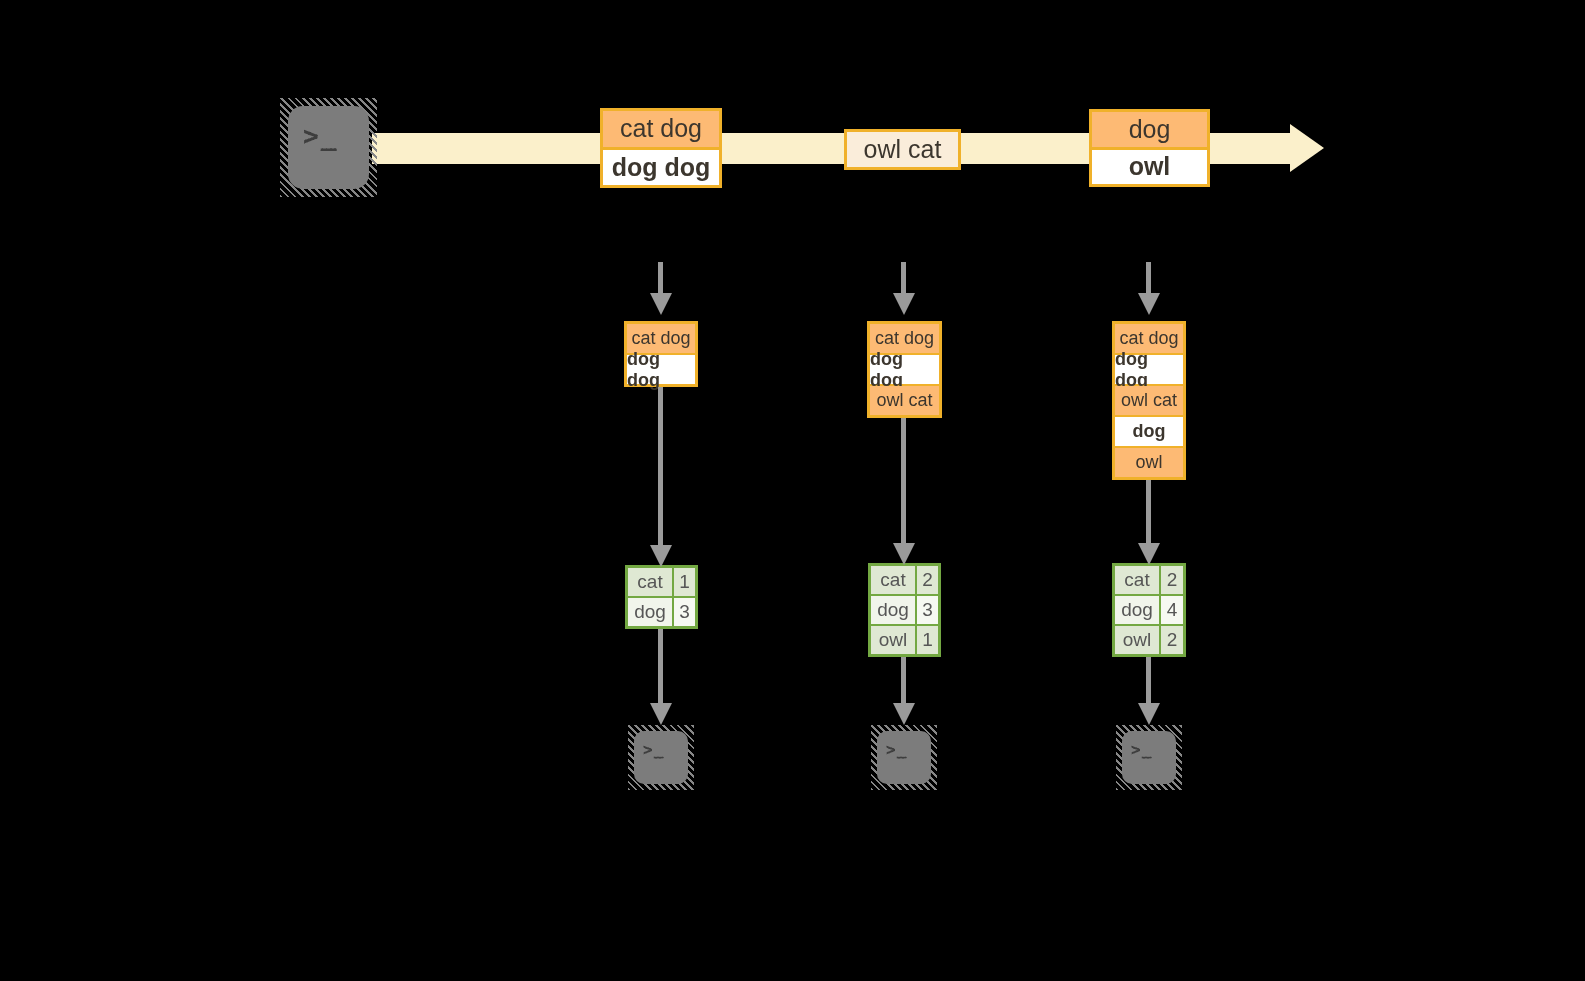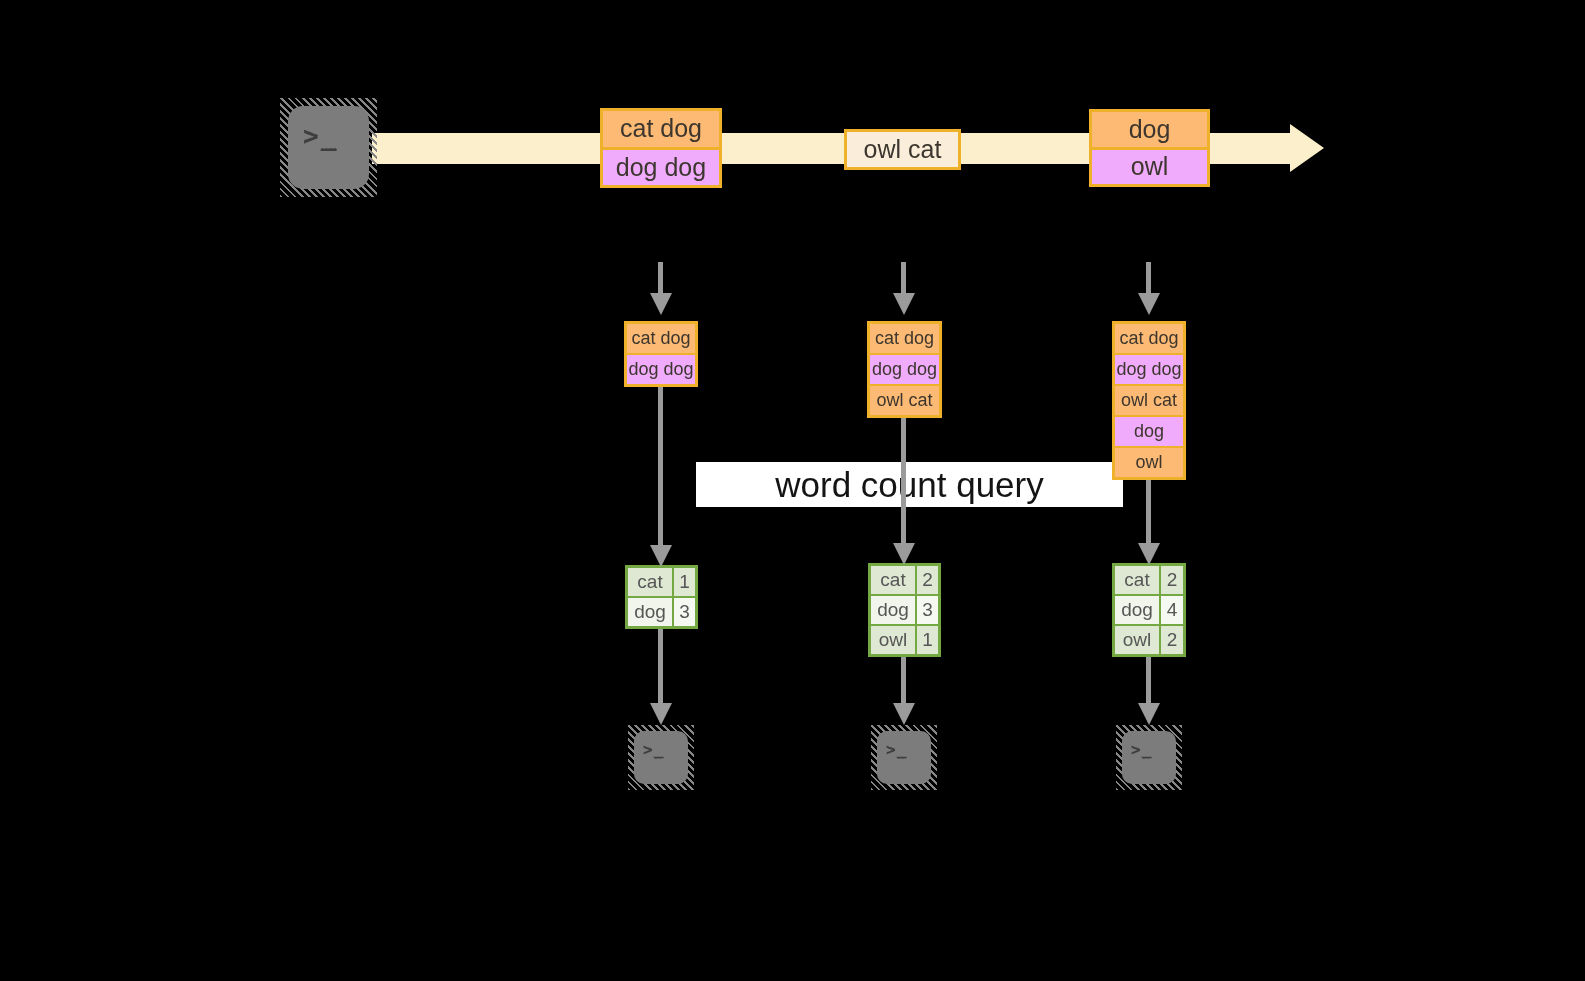--- a/index.html
+++ b/index.html
@@ -12,21 +12,21 @@
   .stream-band-head{position:absolute;left:1290px;top:124px;width:0;height:0;
     border-top:24px solid transparent;border-bottom:24px solid transparent;border-left:34px solid #FBF0CB;}
   
   .obox{position:absolute;box-sizing:border-box;border:3px solid #F0B12A;display:flex;flex-direction:column;background:#F0B12A;}
   .obox .row{display:flex;align-items:center;justify-content:center;color:#3c362e;flex:1;}
   .obox .row + .row{margin-top:3px;}
   .stream-box .row{font-size:25px;}
   .stack .row{font-size:18px;height:29px;flex:0 0 29px;}
   .stack .row + .row{margin-top:2px;}
   .fill-dark{background:#fdba74;}
-  .fill-light{background:#f0abfc;}
+  .fill-light{background:#ffffff;font-weight:bold;}
   .fill-mid{background:#FAEDDA;}
   
   .gtable{position:absolute;box-sizing:border-box;border:3px solid #73A842;display:flex;flex-direction:column;background:#73A842;}
   .gt-row{display:flex;flex:0 0 28px;height:28px;}
   .gt-row + .gt-row{margin-top:2px;}
   .gt-word{width:44px;display:flex;align-items:center;justify-content:center;font-size:19px;color:#565656;}
   .gt-count{flex:1;margin-left:2px;display:flex;align-items:center;justify-content:center;font-size:19px;color:#565656;}
   .g-dark .gt-word,.g-dark .gt-count{background:#DFE8D3;}
   .g-light .gt-word{background:#F1F5EB;}
   .g-light .gt-count{background:#F6F9F2;}
@@ -92,23 +92,20 @@
     <div class="row fill-dark">owl cat</div>
   </div>
   <div class="obox stack above" style="left:1112px;top:321px;width:74px;">
     <div class="row fill-dark">cat dog</div>
     <div class="row fill-light">dog dog</div>
     <div class="row fill-dark">owl cat</div>
     <div class="row fill-light">dog</div>
     <div class="row fill-dark">owl</div>
   </div>
 
-  <div class="query-band">
-    <span>word count query</span>
-  </div>
 
   <div class="vline above" style="left:658px;top:387px;height:158px;"></div>
   <div class="ahead above" style="left:650px;top:545px;"></div>
   <div class="vline above" style="left:901px;top:418px;height:125px;"></div>
   <div class="ahead above" style="left:893px;top:543px;"></div>
   <div class="vline above" style="left:1146px;top:480px;height:63px;"></div>
   <div class="ahead above" style="left:1138px;top:543px;"></div>
 
   <div class="gtable" style="left:625px;top:565px;width:73px;">
     <div class="gt-row g-dark">

